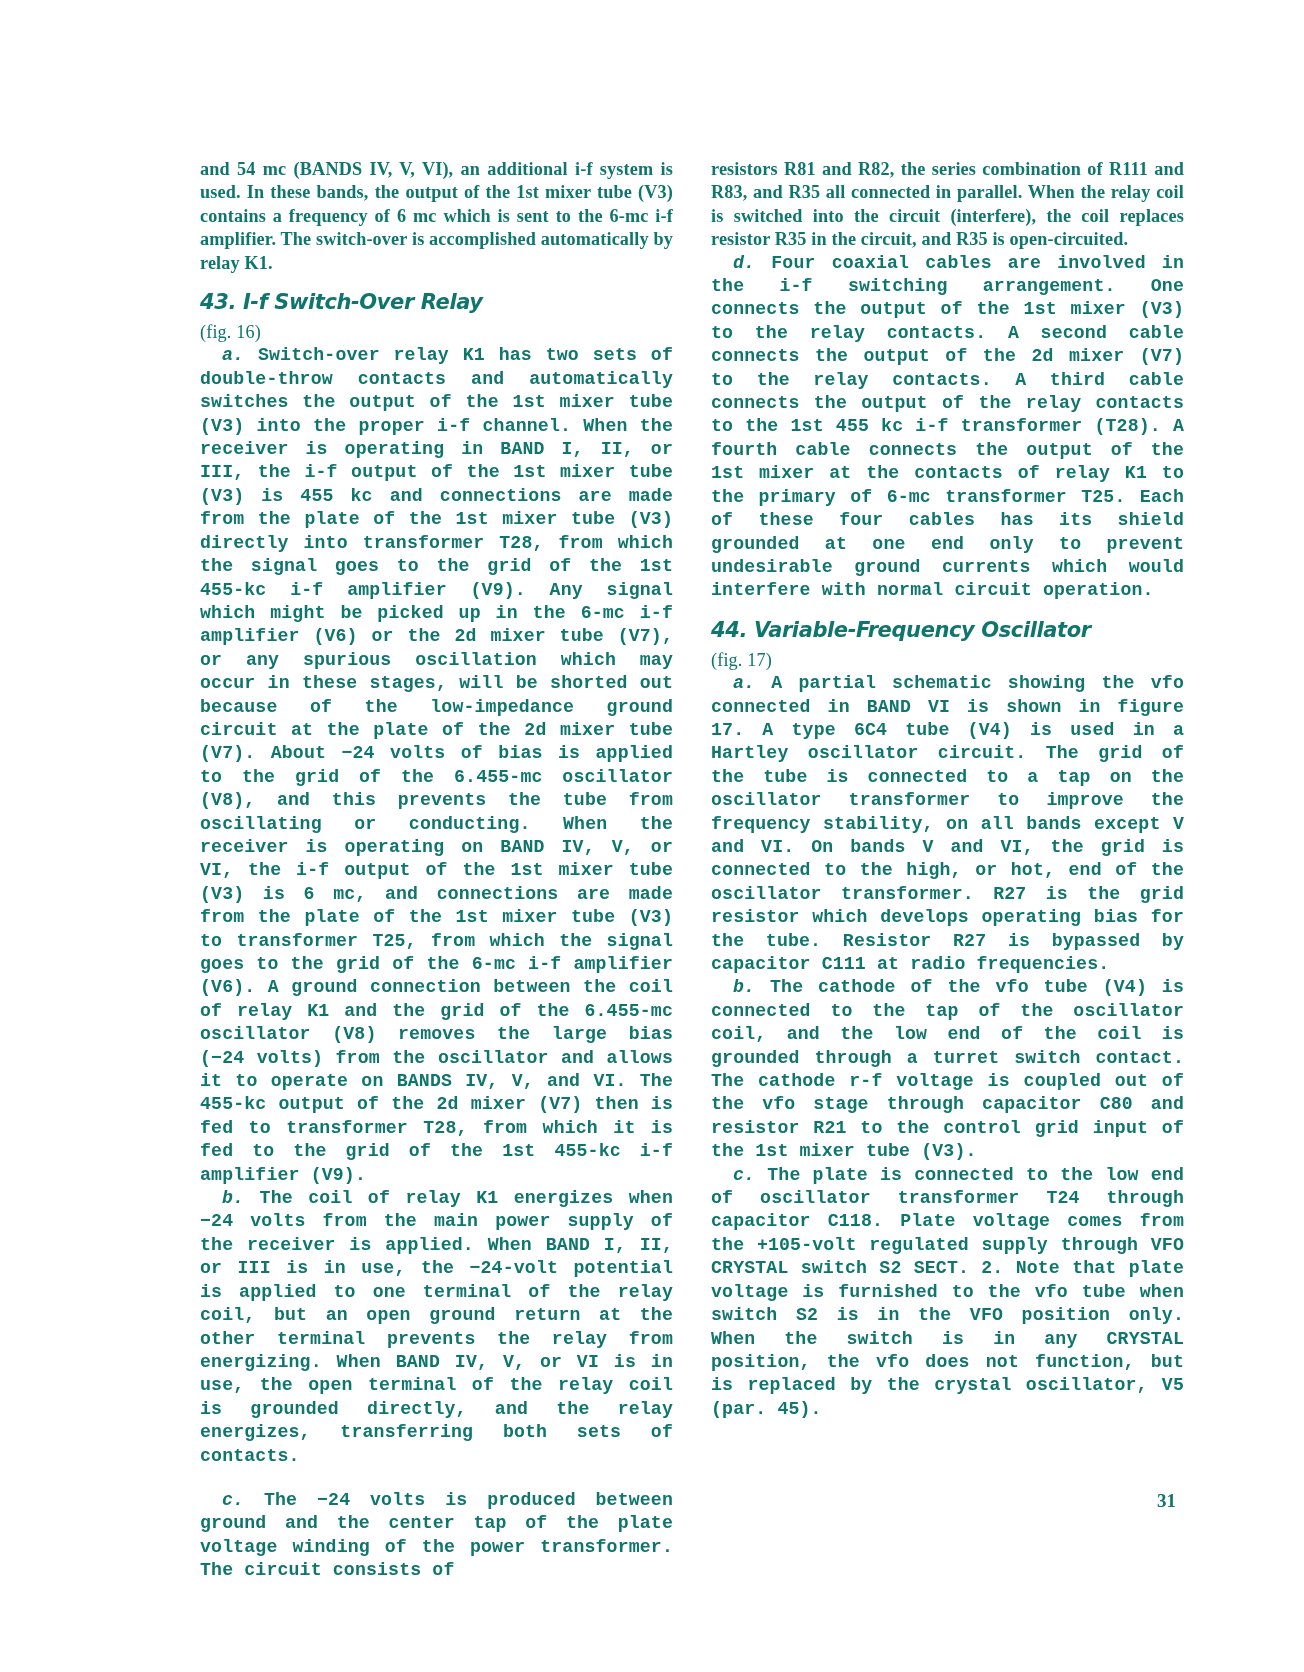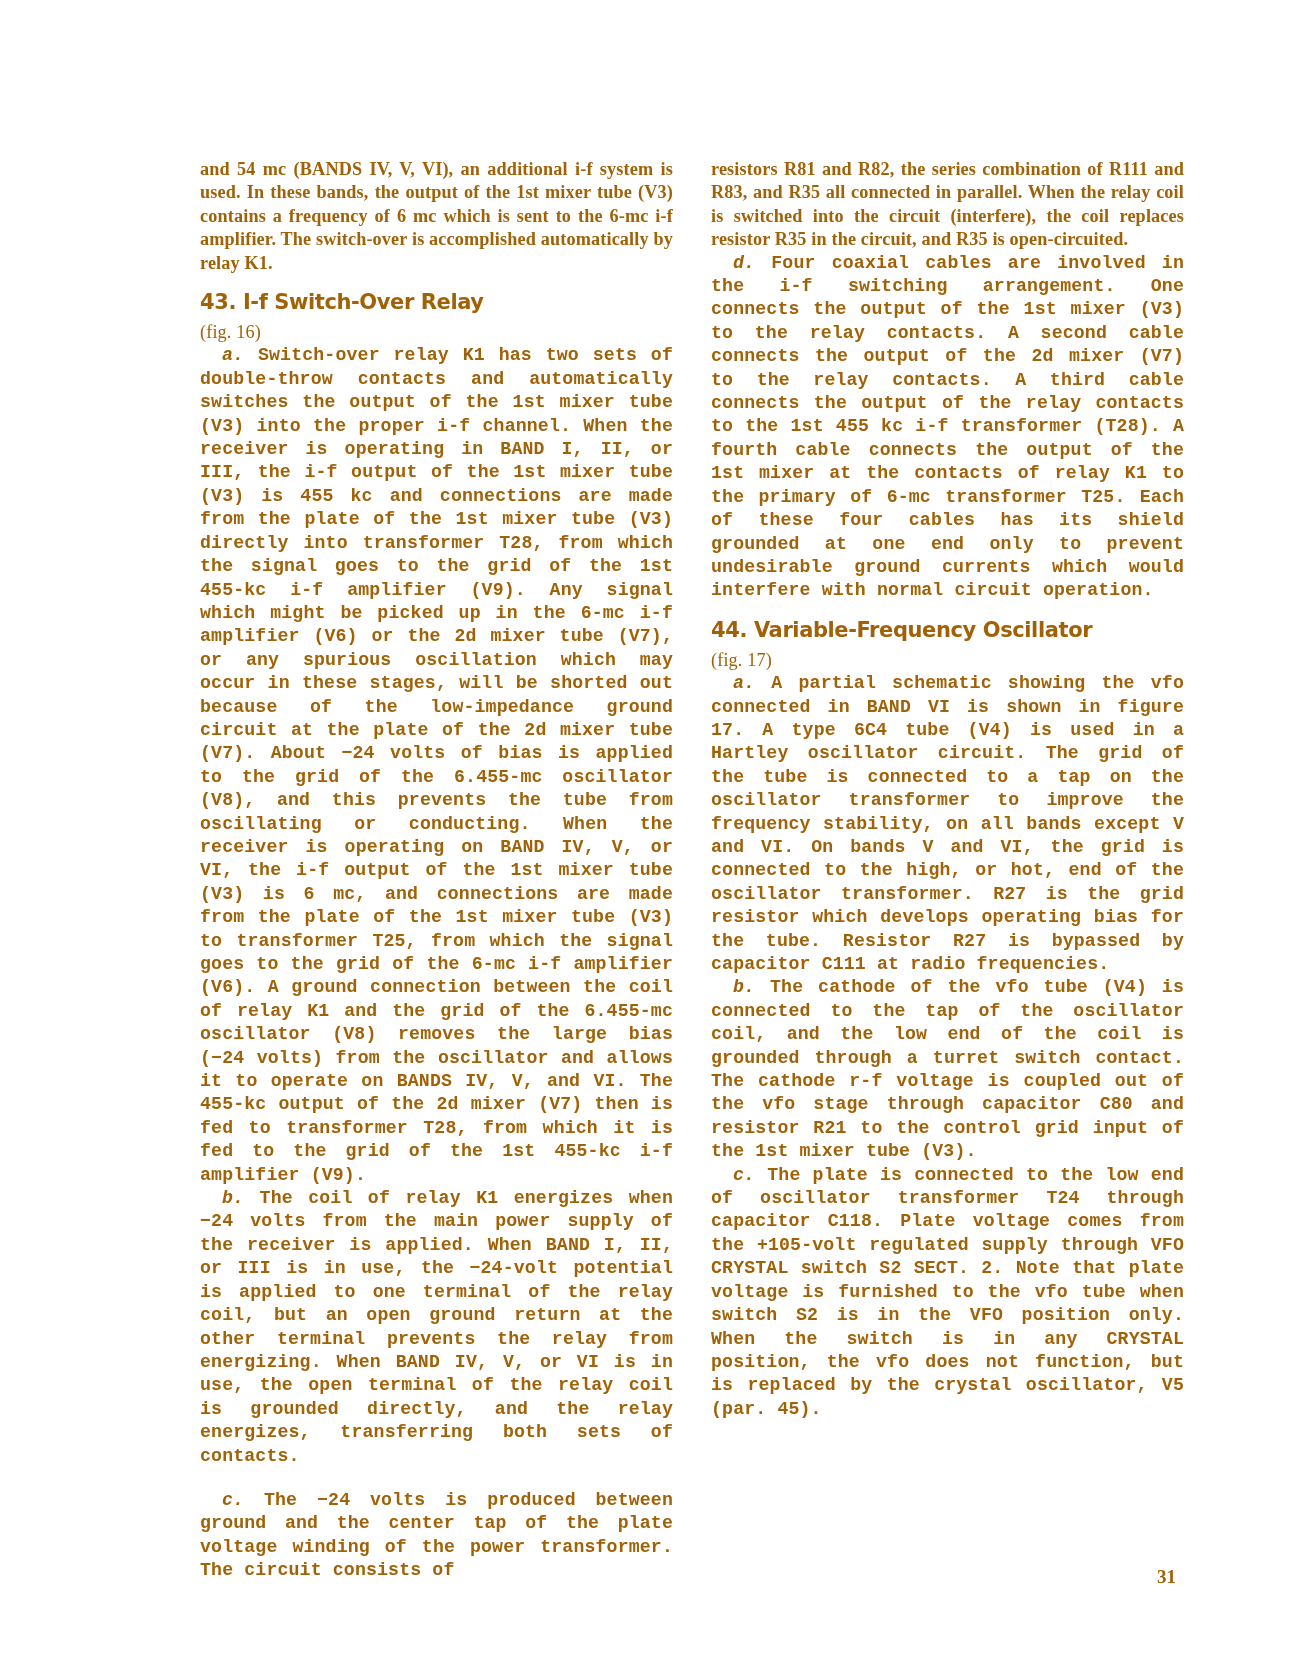--- a/index.html
+++ b/index.html
@@ -1,41 +1,41 @@
 <!DOCTYPE html>
 <html><head>
 <meta charset="utf-8">
 <style>
   html, body { margin: 0; padding: 0; background: #ffffff; }
   body { width: 1304px; height: 1672px; position: relative; overflow: hidden; }
   .page {
     position: absolute; left: 0; top: 0; width: 1304px; height: 1672px;
-    background: #ffffff; color: #a16207;
+    background: #ffffff; color: #0f766e;
     font-family: "Liberation Serif", "DejaVu Serif", serif;
   }
   .col {
     position: absolute; top: 158px; width: 473px;
     font-size: 18.2px; line-height: 23.4px;
     text-align: justify; font-weight: 600;
     letter-spacing: 0.15px;
   }
   .col.left { left: 200px; }
   .col.right { left: 711px; }
   .col p { margin: 0; text-indent: 0; }
   .col p.para { text-indent: 22px; font-family: Liberation Mono, monospace; }
   .col p.gap { margin-top: 21px; }
   .sec-heading {
     font-family: "DejaVu Sans", "Liberation Sans", sans-serif;
     font-weight: 700; font-size: 21px; line-height: 26px;
-    letter-spacing: -0.4px; margin: 14px 0 6px 0; text-align: left;
+    letter-spacing: -0.4px; margin: 14px 0 6px 0; text-align: left; font-style: italic;
   }
   .fig-ref { margin: 0 0 8px 52px; text-align: left; font-weight: 400; }
   .lbl { font-style: italic; font-weight: 700; }
   .page-number {
-    position: absolute; right: 128px; top: 1566px;
+    position: absolute; right: 128px; top: 1490px;
     font-family: "Liberation Serif", "DejaVu Serif", serif;
     font-weight: 700; font-size: 19px;
   }
 </style>
 </head>
 <body>
 
 <div class="page">
 
   <div class="col left">

